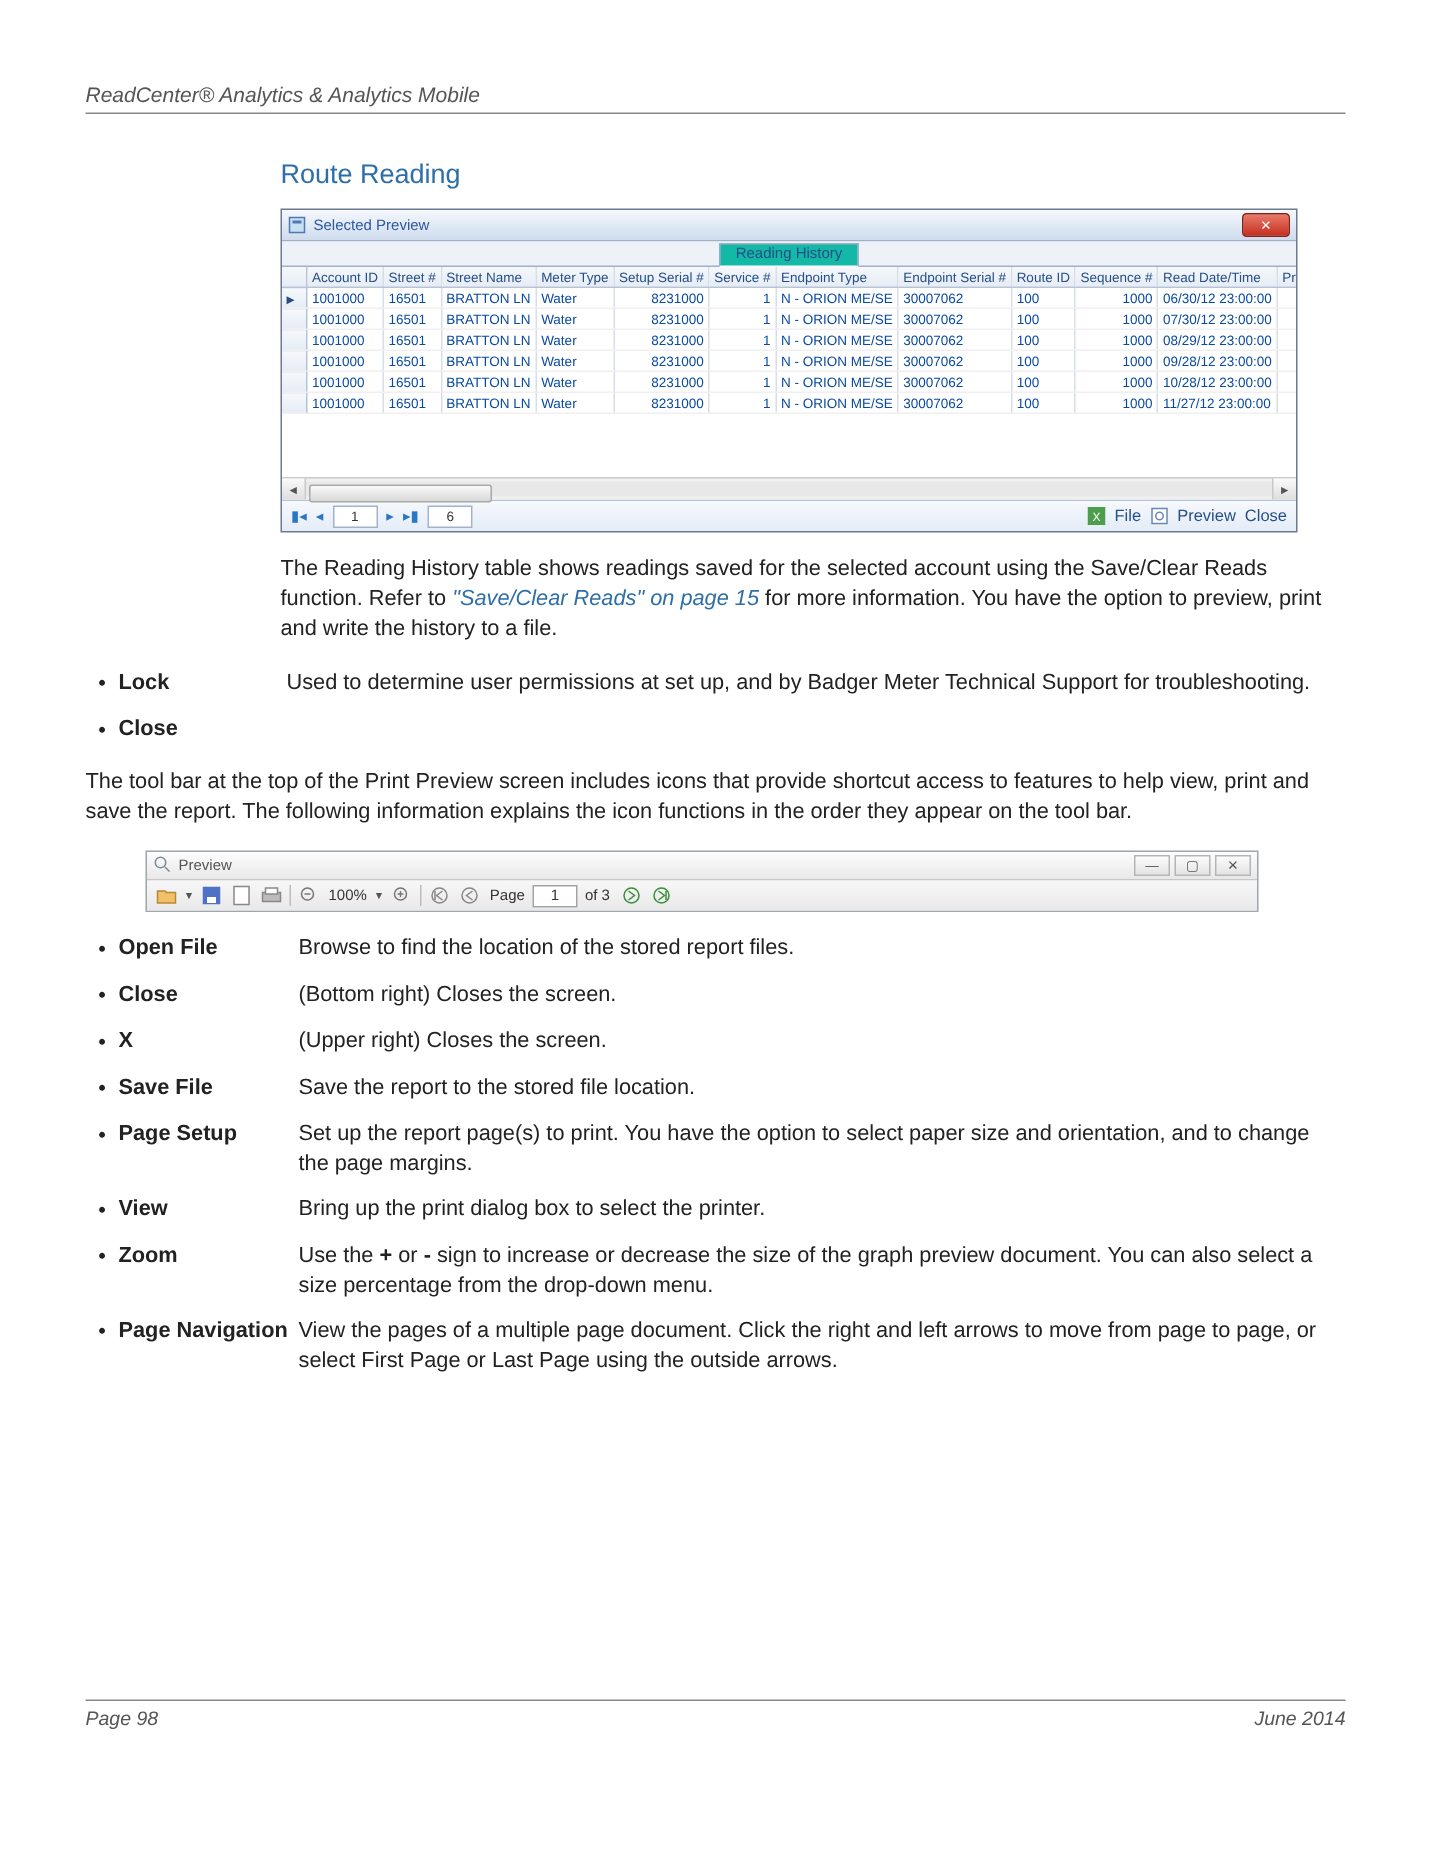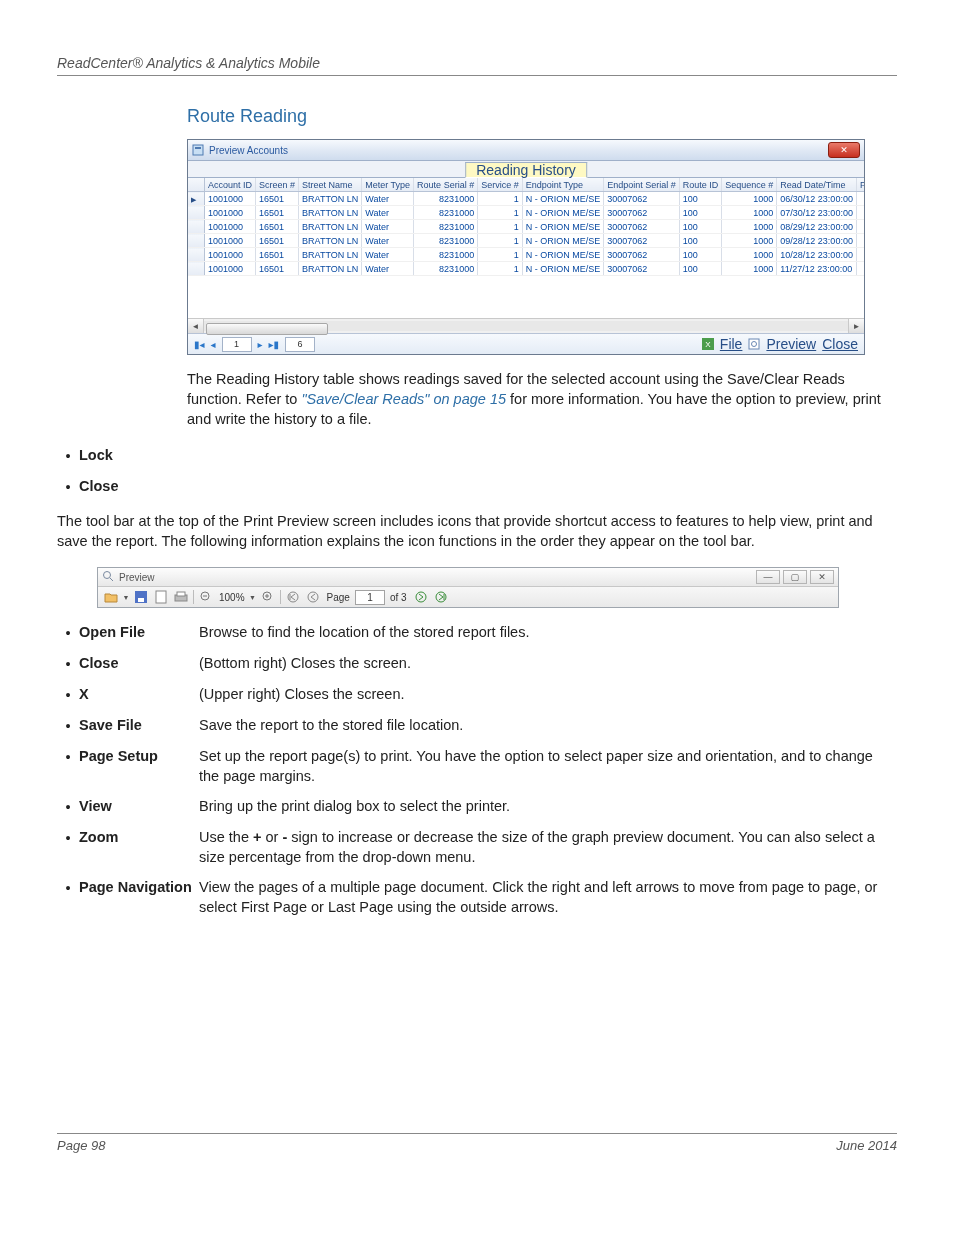--- a/index.html
+++ b/index.html
@@ -112,25 +112,25 @@
     background: #eef2f8;
     height: 16px;
     position: relative;
     border-bottom: 1px solid #9fb0c9;
   }
   .win .tabstrip .tab {
     position: absolute;
     left: 50%;
     transform: translateX(-50%);
     bottom: -1px;
-    background: #fef9c3;
+    background: #14b8a6;
     border: 1px solid #9fb0c9;
     border-bottom: 1px solid #fff;
     padding: 0 10px;
-    font-size: 14px;
+    font-size: 10px;
     line-height: 14px;
     color: #274e87;
   }
   .grid-wrap {
     height: 140px;
     overflow: auto;
     position: relative;
   }
   .grid {
     border-collapse: collapse;
@@ -198,21 +198,21 @@
     align-items: center;
     justify-content: space-between;
     padding: 0 6px;
   }
   .pager .left, .pager .right { display: flex; align-items: center; gap: 6px; }
   .pager .navbtn { color: #2a76c9; font-size: 10px; }
   .pager .pagebox {
     width: 28px; height: 13px; border: 1px solid #a3b2c8; background: #fff;
     display: flex; align-items: center; justify-content: center; font-size: 9px; color:#333;
   }
-  .pager .actionlink { color: #274e87; text-decoration: underline; font-size: 14px; text-align: center; }
+  .pager .actionlink { color: #274e87; font-size: 11px; text-align: center; }
   .pager .ico { width: 12px; height: 12px; display: inline-flex; }
 
   
   .previewbar {
     margin: 10px 0 14px 40px;
     width: 740px;
     border: 1px solid #9fa6ae;
     font-family: Tahoma, Arial, sans-serif;
     font-size: 10px;
     background: #f3f3f3;
@@ -272,21 +272,21 @@
 
   <div class="win">
     <div class="titlebar">
       <div class="left">
         <span class="appicon">
           <svg width="12" height="12">
               <rect x="1" y="1" width="10" height="10" fill="#c8dff4" stroke="#4f7ab1"></rect>
               <rect x="3" y="3" width="6" height="2" fill="#4f7ab1"></rect>
             </svg>
         </span>
-        <span>Preview Accounts</span>
+        <span>Selected Preview</span>
       </div>
       <div class="close-btn">
         <span>✕</span>
       </div>
     </div>
     <div class="tabstrip">
       <div class="tab">Reading History</div>
     </div>
     <div class="grid-wrap">
       <table class="grid">
@@ -302,24 +302,24 @@
             <col class="c8">
             <col class="c9">
           <col class="c10">
             <col class="c11">
             <col class="c12">
         </colgroup>
         <thead>
             <tr id="grid-head">
               <th class="rowhdr"></th>
               <th>Account ID</th>
-              <th>Screen #</th>
+              <th>Street #</th>
               <th>Street Name</th>
               <th>Meter Type</th>
-              <th class="num">Route Serial #</th>
+              <th class="num">Setup Serial #</th>
               <th class="num">Service #</th>
               <th>Endpoint Type</th>
               <th>Endpoint Serial #</th>
               <th>Route ID</th>
               <th class="num">Sequence #</th>
               <th>Read Date/Time</th>
               <th class="num">Present Read</th>
             </tr>
           </thead>
         <tbody id="grid-body">
@@ -453,20 +453,21 @@
   </div>
 
   <p class="body-text">
     <span>The Reading History table shows readings saved for the selected account using the Save/Clear Reads function. Refer to </span><a href="#" class="linklike">"Save/Clear Reads" on page 15</a><span> for more information. You have the option to preview, print and write the history to a file.</span>
   </p>
 
   <ul class="def-list" id="rr-defs">
       <li>
         <span class="bullet">•</span>
         <span class="term">Lock</span>
+        <span class="def">Used to determine user permissions at set up, and by Badger Meter Technical Support for troubleshooting.</span>
       </li>
       <li>
         <span class="bullet">•</span>
         <span class="term">Close</span>
       </li>
     </ul>
 
   <p class="body-text noindent">The tool bar at the top of the Print Preview screen includes icons that provide shortcut access to features to help view, print and save the report. The following information explains the icon functions in the order they appear on the tool bar.</p>
 
   <div class="previewbar">

